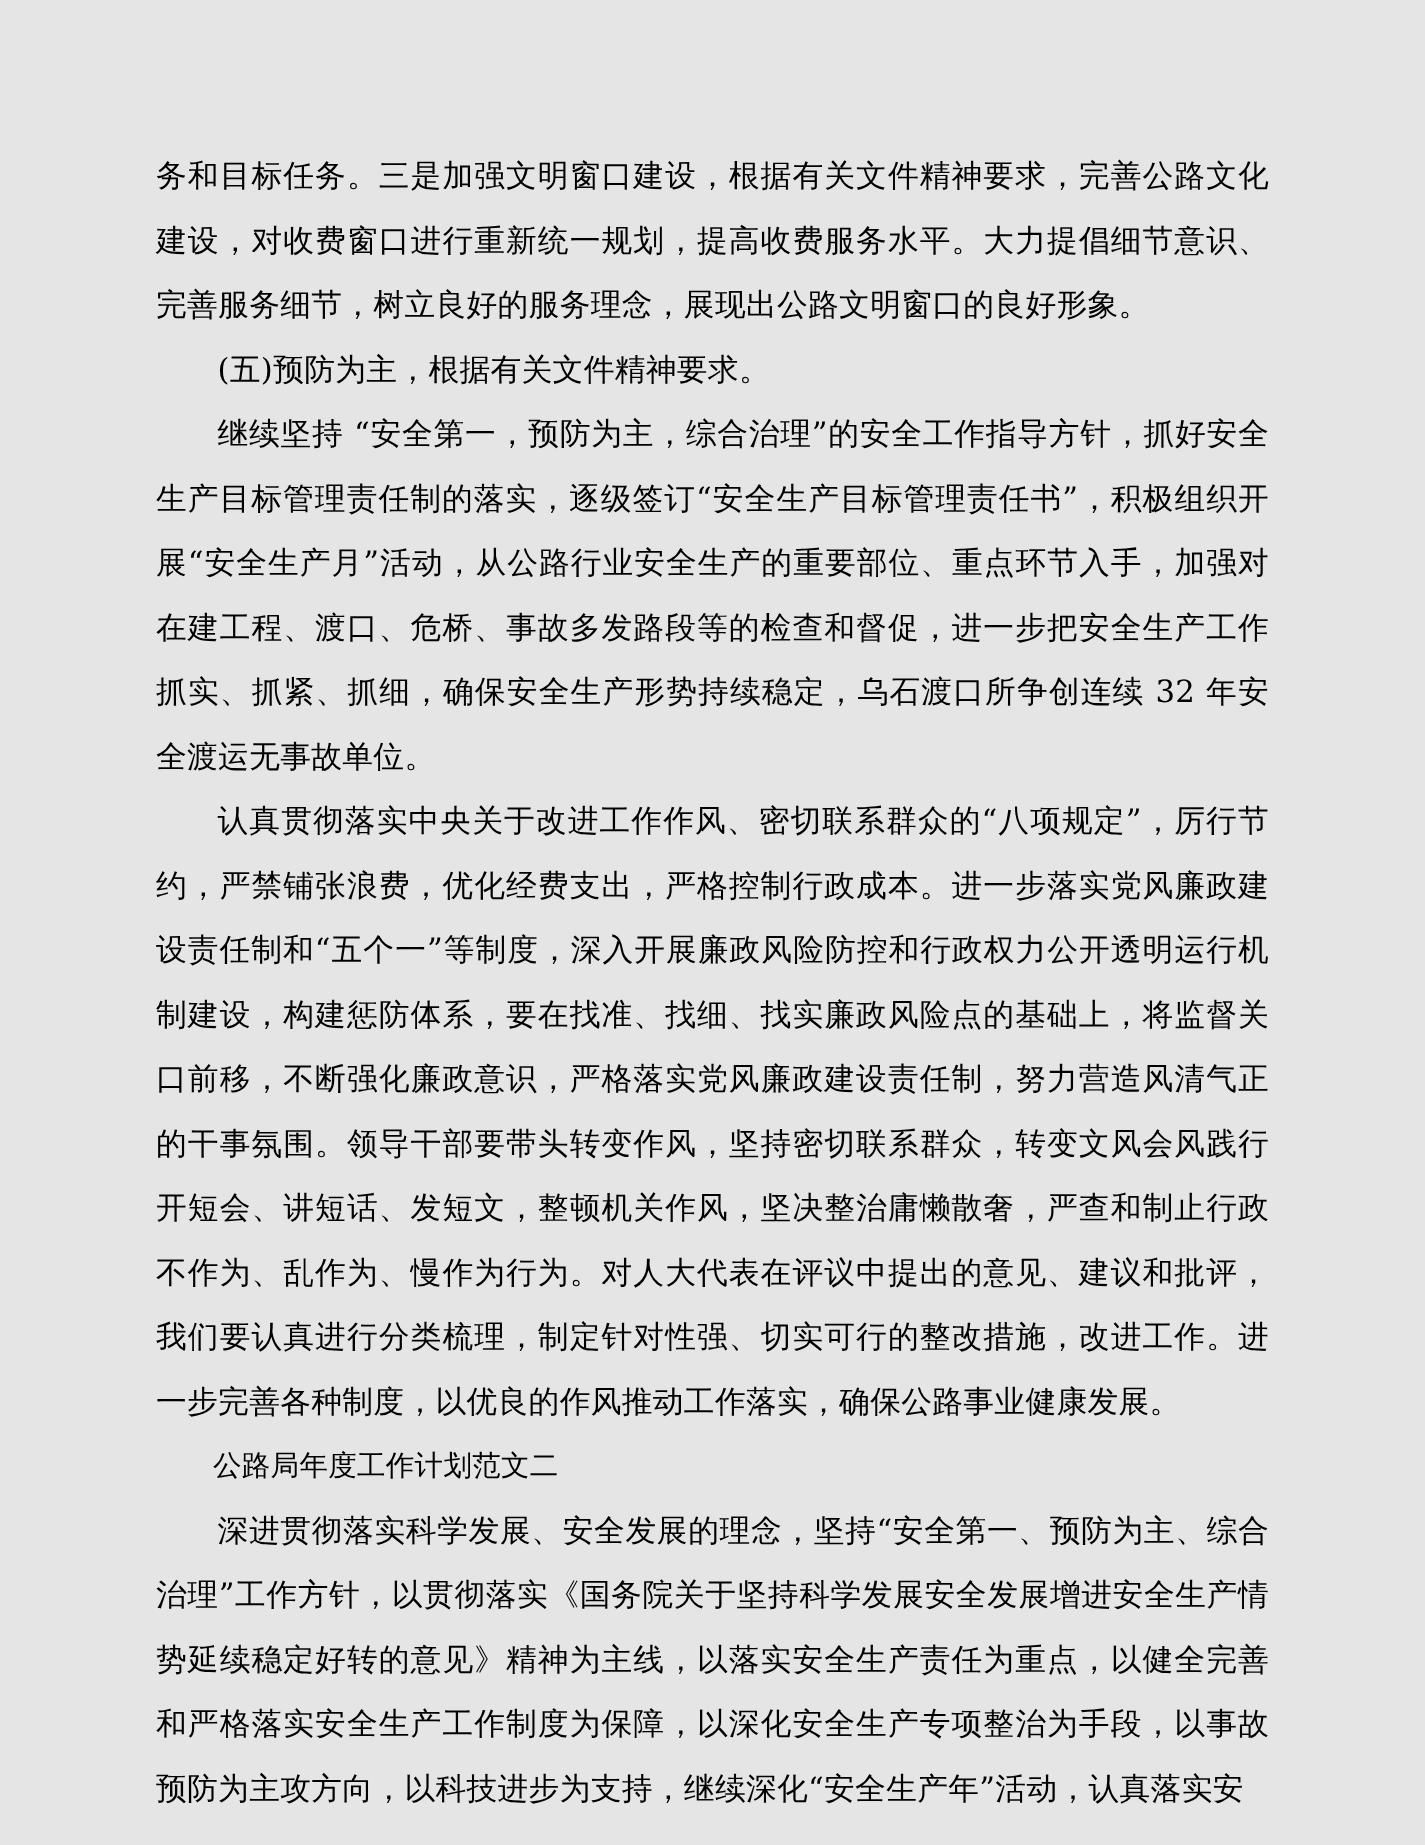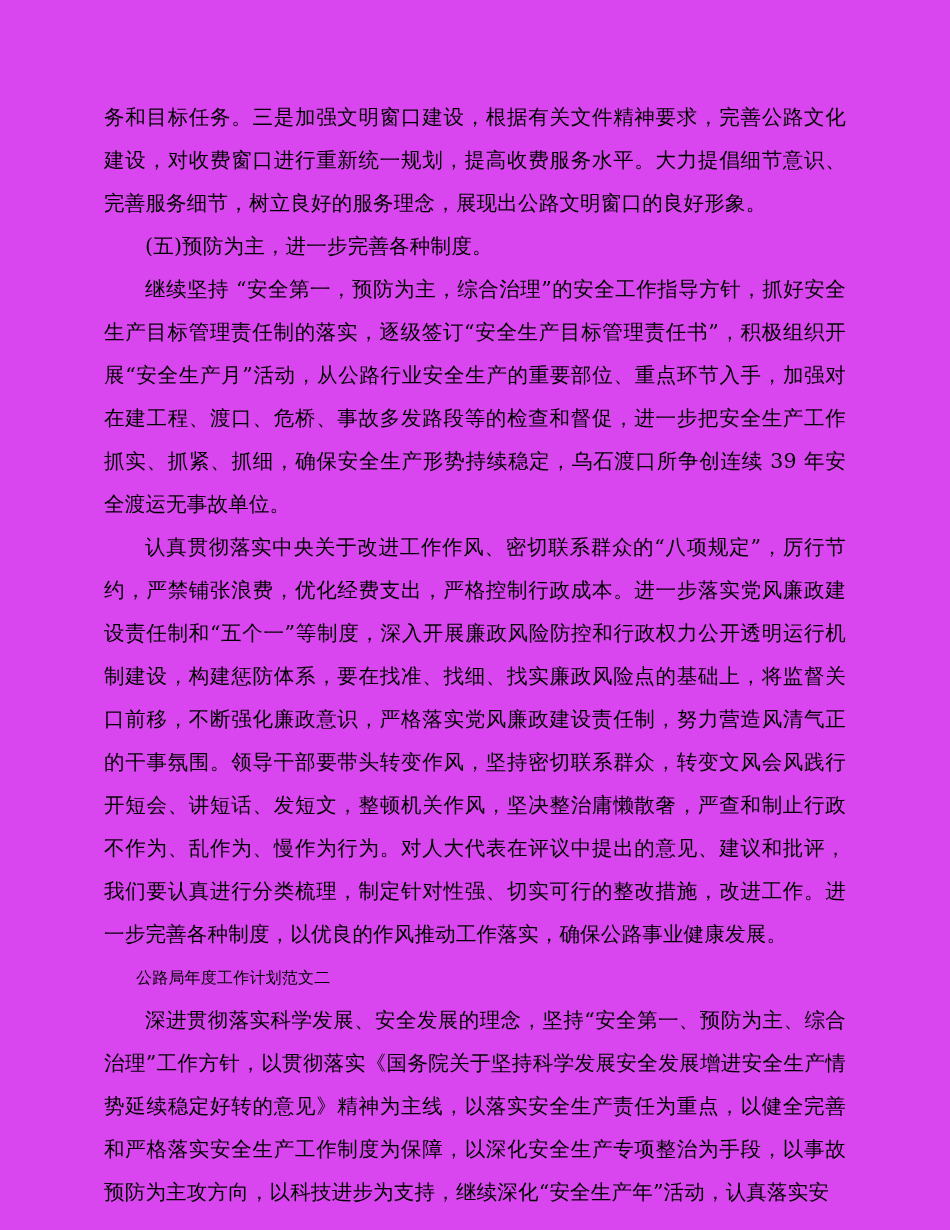--- a/index.html
+++ b/index.html
@@ -9,21 +9,21 @@
   body {
     width: 950px;
     height: 1230px;
     background: #ffffff;
     font-family: "DejaVu Serif", "Liberation Serif", serif;
   }
   .page {
     position: relative;
     width: 950px;
     height: 1230px;
-    background: #d946ef;
+    background: #e5e5e5;
     box-sizing: border-box;
     padding: 96px 104px 60px 104px;
   }
   .doc-body {
     font-size: 20.5px;
     line-height: 43px;
     color: #000000;
     text-align: justify;
     text-justify: inter-ideograph;
     letter-spacing: 0.2px;
@@ -32,29 +32,29 @@
     margin: 0;
     text-indent: 2em;
   }
   .para.cont {
     text-indent: 0;
   }
   .heading {
     margin: 0;
     text-indent: 2em;
     font-weight: normal;
-    font-size: 16px;
+    font-size: 19px;
     line-height: 43px;
   }
 </style>
 </head>
 <body>
 
 <div class="page">
   <div class="doc-body">
     <p class="para cont">务和目标任务。三是加强文明窗口建设，根据有关文件精神要求，完善公路文化建设，对收费窗口进行重新统一规划，提高收费服务水平。大力提倡细节意识、完善服务细节，树立良好的服务理念，展现出公路文明窗口的良好形象。</p>
-    <p class="para">(五)预防为主，进一步完善各种制度。</p>
-    <p class="para">继续坚持 “安全第一，预防为主，综合治理”的安全工作指导方针，抓好安全生产目标管理责任制的落实，逐级签订“安全生产目标管理责任书”，积极组织开展“安全生产月”活动，从公路行业安全生产的重要部位、重点环节入手，加强对在建工程、渡口、危桥、事故多发路段等的检查和督促，进一步把安全生产工作抓实、抓紧、抓细，确保安全生产形势持续稳定，乌石渡口所争创连续 39 年安全渡运无事故单位。</p>
+    <p class="para">(五)预防为主，根据有关文件精神要求。</p>
+    <p class="para">继续坚持 “安全第一，预防为主，综合治理”的安全工作指导方针，抓好安全生产目标管理责任制的落实，逐级签订“安全生产目标管理责任书”，积极组织开展“安全生产月”活动，从公路行业安全生产的重要部位、重点环节入手，加强对在建工程、渡口、危桥、事故多发路段等的检查和督促，进一步把安全生产工作抓实、抓紧、抓细，确保安全生产形势持续稳定，乌石渡口所争创连续 32 年安全渡运无事故单位。</p>
     <p class="para">认真贯彻落实中央关于改进工作作风、密切联系群众的“八项规定”，厉行节约，严禁铺张浪费，优化经费支出，严格控制行政成本。进一步落实党风廉政建设责任制和“五个一”等制度，深入开展廉政风险防控和行政权力公开透明运行机制建设，构建惩防体系，要在找准、找细、找实廉政风险点的基础上，将监督关口前移，不断强化廉政意识，严格落实党风廉政建设责任制，努力营造风清气正的干事氛围。领导干部要带头转变作风，坚持密切联系群众，转变文风会风践行开短会、讲短话、发短文，整顿机关作风，坚决整治庸懒散奢，严查和制止行政不作为、乱作为、慢作为行为。对人大代表在评议中提出的意见、建议和批评，我们要认真进行分类梳理，制定针对性强、切实可行的整改措施，改进工作。进一步完善各种制度，以优良的作风推动工作落实，确保公路事业健康发展。</p>
     <p class="heading">公路局年度工作计划范文二</p>
     <p class="para">深进贯彻落实科学发展、安全发展的理念，坚持“安全第一、预防为主、综合治理”工作方针，以贯彻落实《国务院关于坚持科学发展安全发展增进安全生产情势延续稳定好转的意见》精神为主线，以落实安全生产责任为重点，以健全完善和严格落实安全生产工作制度为保障，以深化安全生产专项整治为手段，以事故预防为主攻方向，以科技进步为支持，继续深化“安全生产年”活动，认真落实安</p>
   </div>
 </div>
 
 </body></html>

